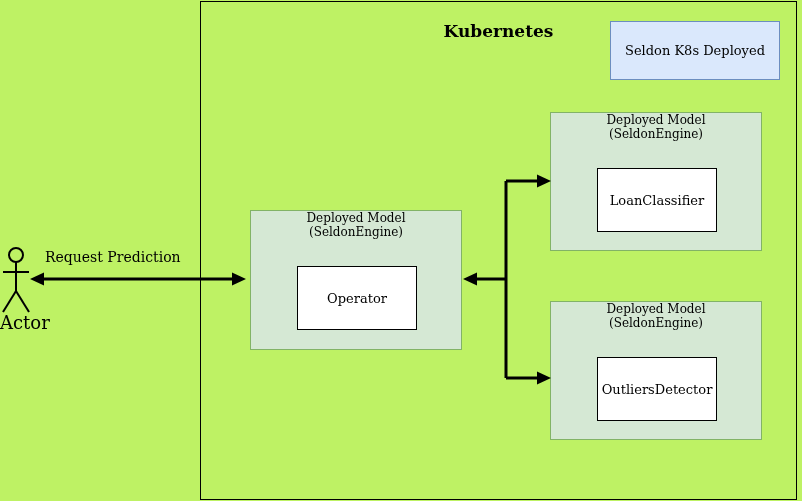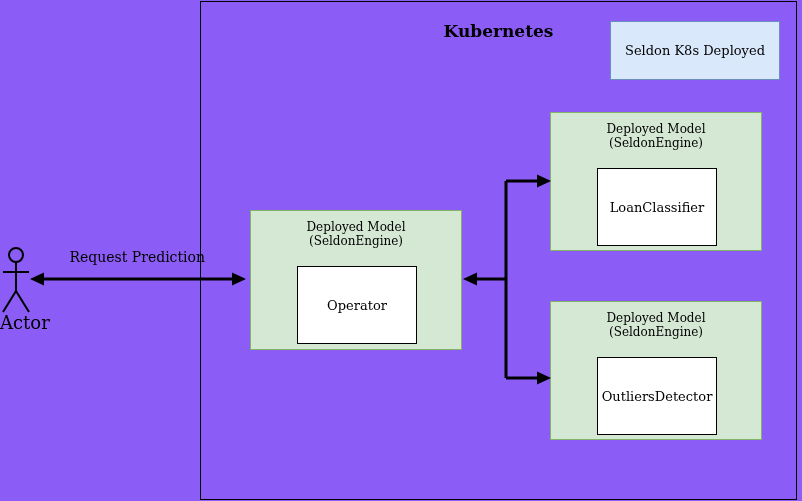--- a/index.html
+++ b/index.html
@@ -5,21 +5,21 @@
   * { box-sizing: border-box; margin: 0; padding: 0; }
   body {
     background: #ffffff;
     font-family: "DejaVu Serif", "Liberation Serif", serif;
     color: #000;
   }
   .canvas {
     position: relative;
     width: 802px;
     height: 501px;
-    background: #8b5cf6;
+    background: #bef264;
     overflow: hidden;
   }
   .connectors {
     position: absolute;
     left: 0; top: 0;
     width: 802px; height: 501px;
     pointer-events: none;
   }
   .k8s-container {
     position: absolute;
@@ -52,42 +52,41 @@
   .model-box {
     position: absolute;
     width: 212px;
     background: var(--model-fill, #d5e8d4);
     border: 1px solid var(--model-border, #82b366);
   }
   .model-box.pos-combiner  { left: 250px; top: 210px; height: 140px; }
   .model-box.pos-loan      { left: 550px; top: 112px; height: 139px; }
   .model-box.pos-outliers  { left: 550px; top: 301px; height: 139px; }
   .model-title {
-    padding-top: 9px;
     text-align: center;
     font-size: 12px;
     line-height: 14px;
   }
   .inner-box {
     position: absolute;
     left: 46px; top: 55px;
-    width: 120px; height: 78px;
+    width: 120px; height: 64px;
     background: #ffffff;
     border: 1px solid #000;
     display: flex;
     align-items: center;
     justify-content: center;
     font-size: 13px;
     text-align: center;
   }
   .request-label {
     position: absolute;
     left: 45px; top: 249px;
     width: 160px;
-    text-align: right;
+    text-align: left;
     font-size: 14px;
     line-height: 16px;
   }
   .actor-label {
     position: absolute;
     left: 0px; top: 315px;
     width: 34px;
     text-align: center;
     font-size: 18px;
     line-height: 15px;

